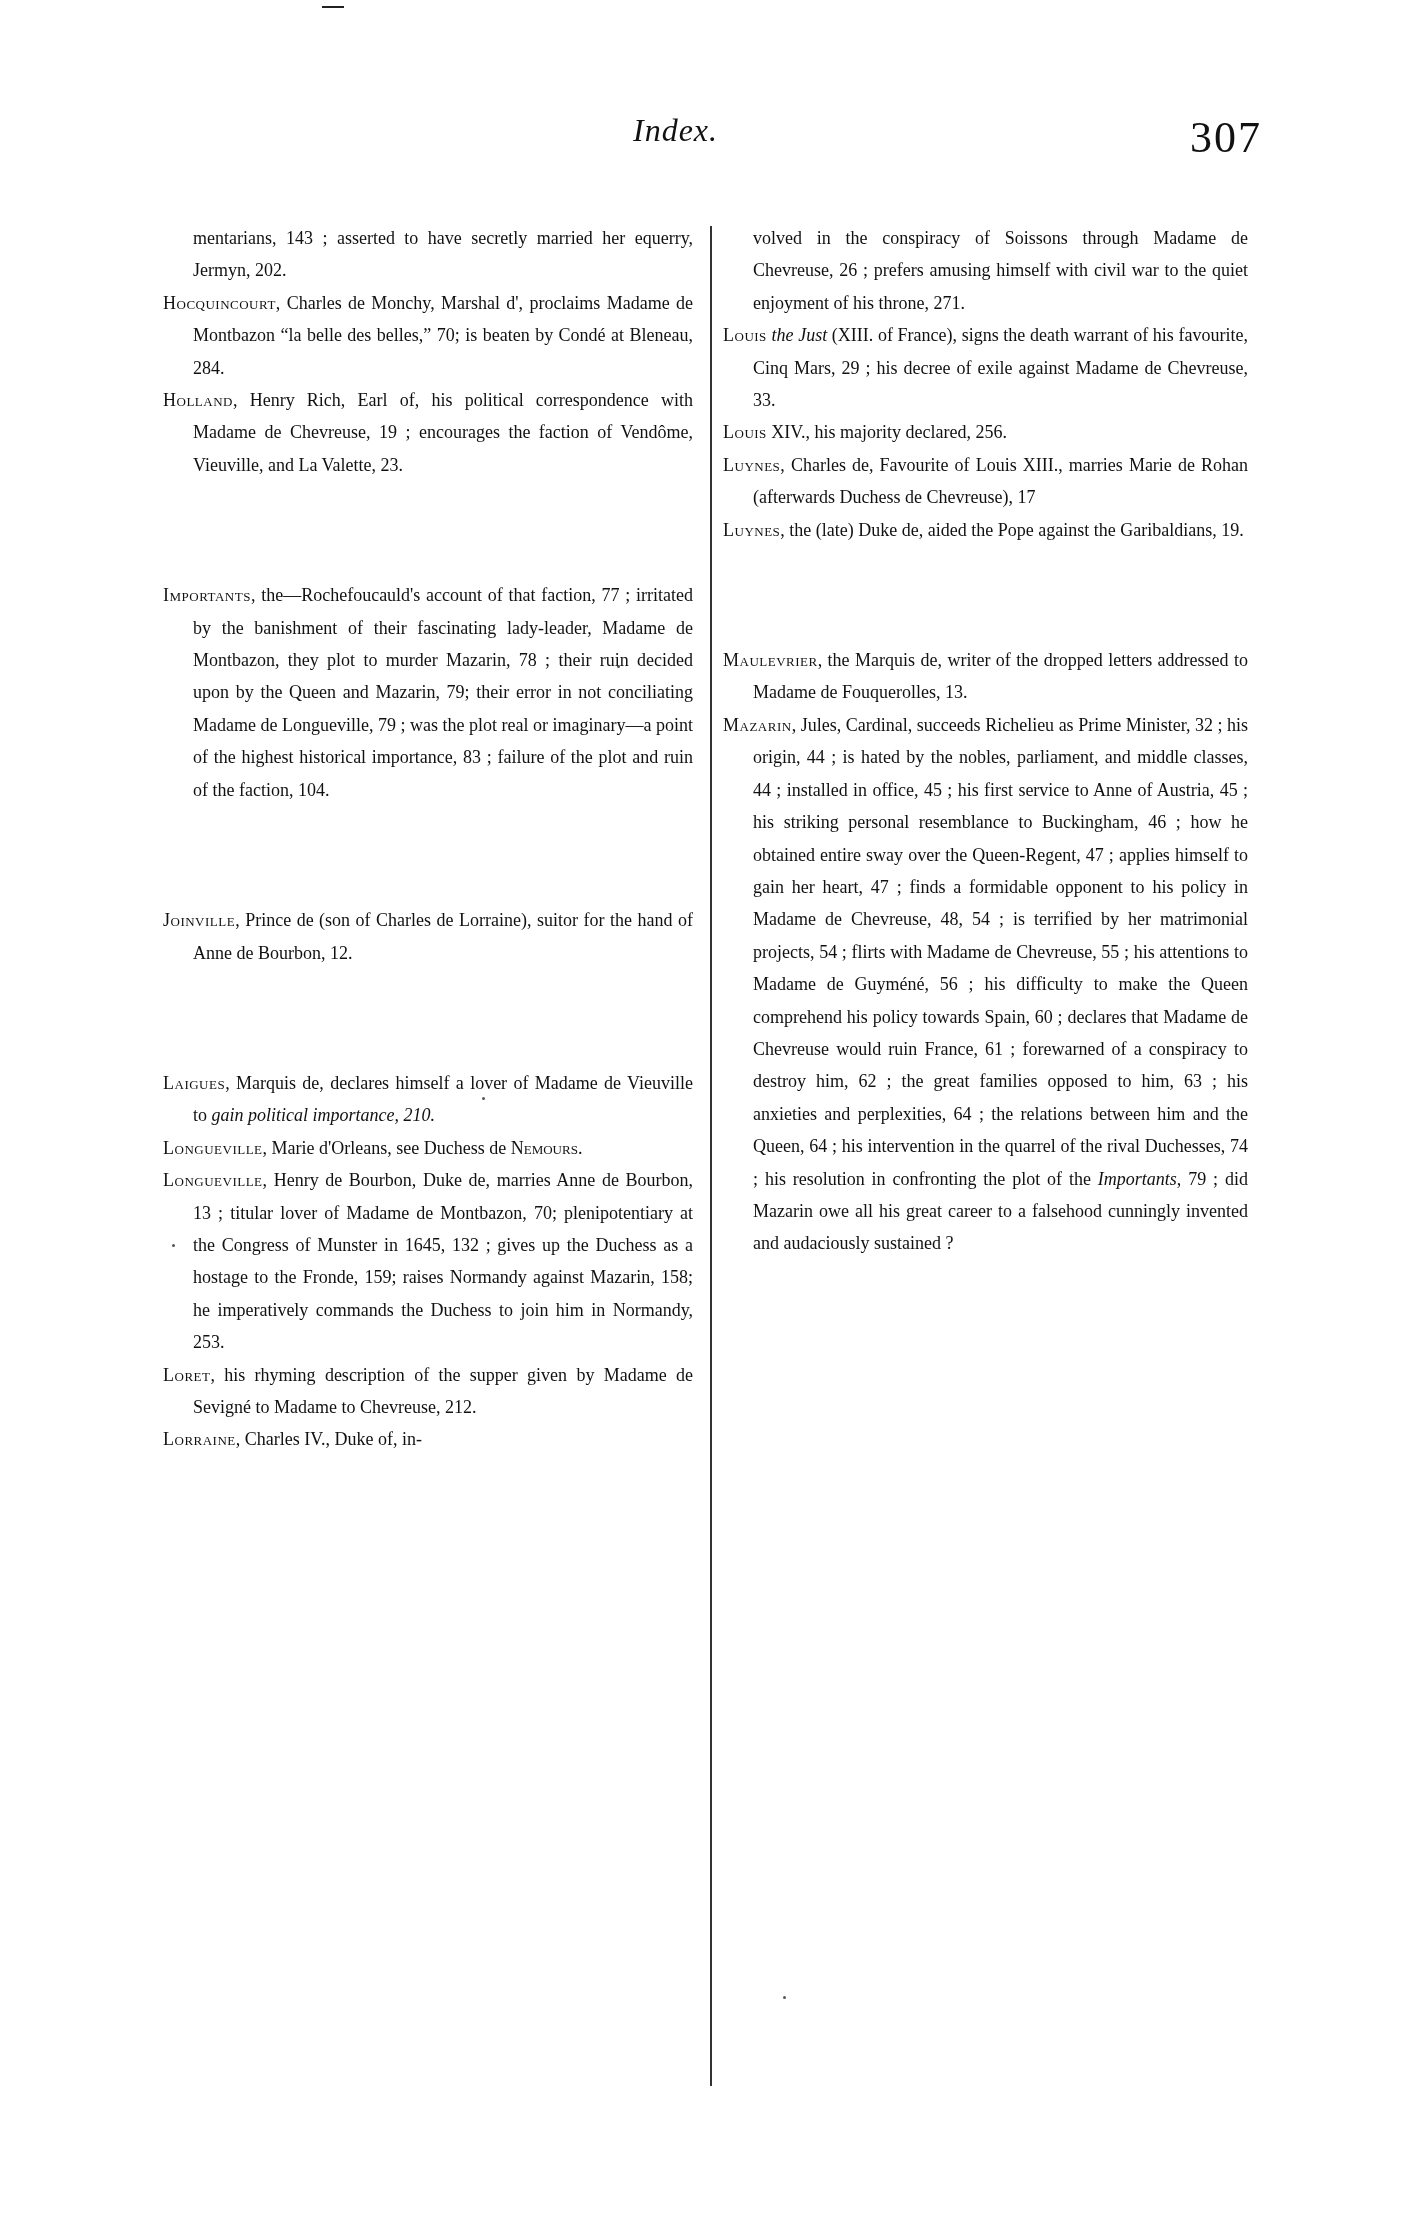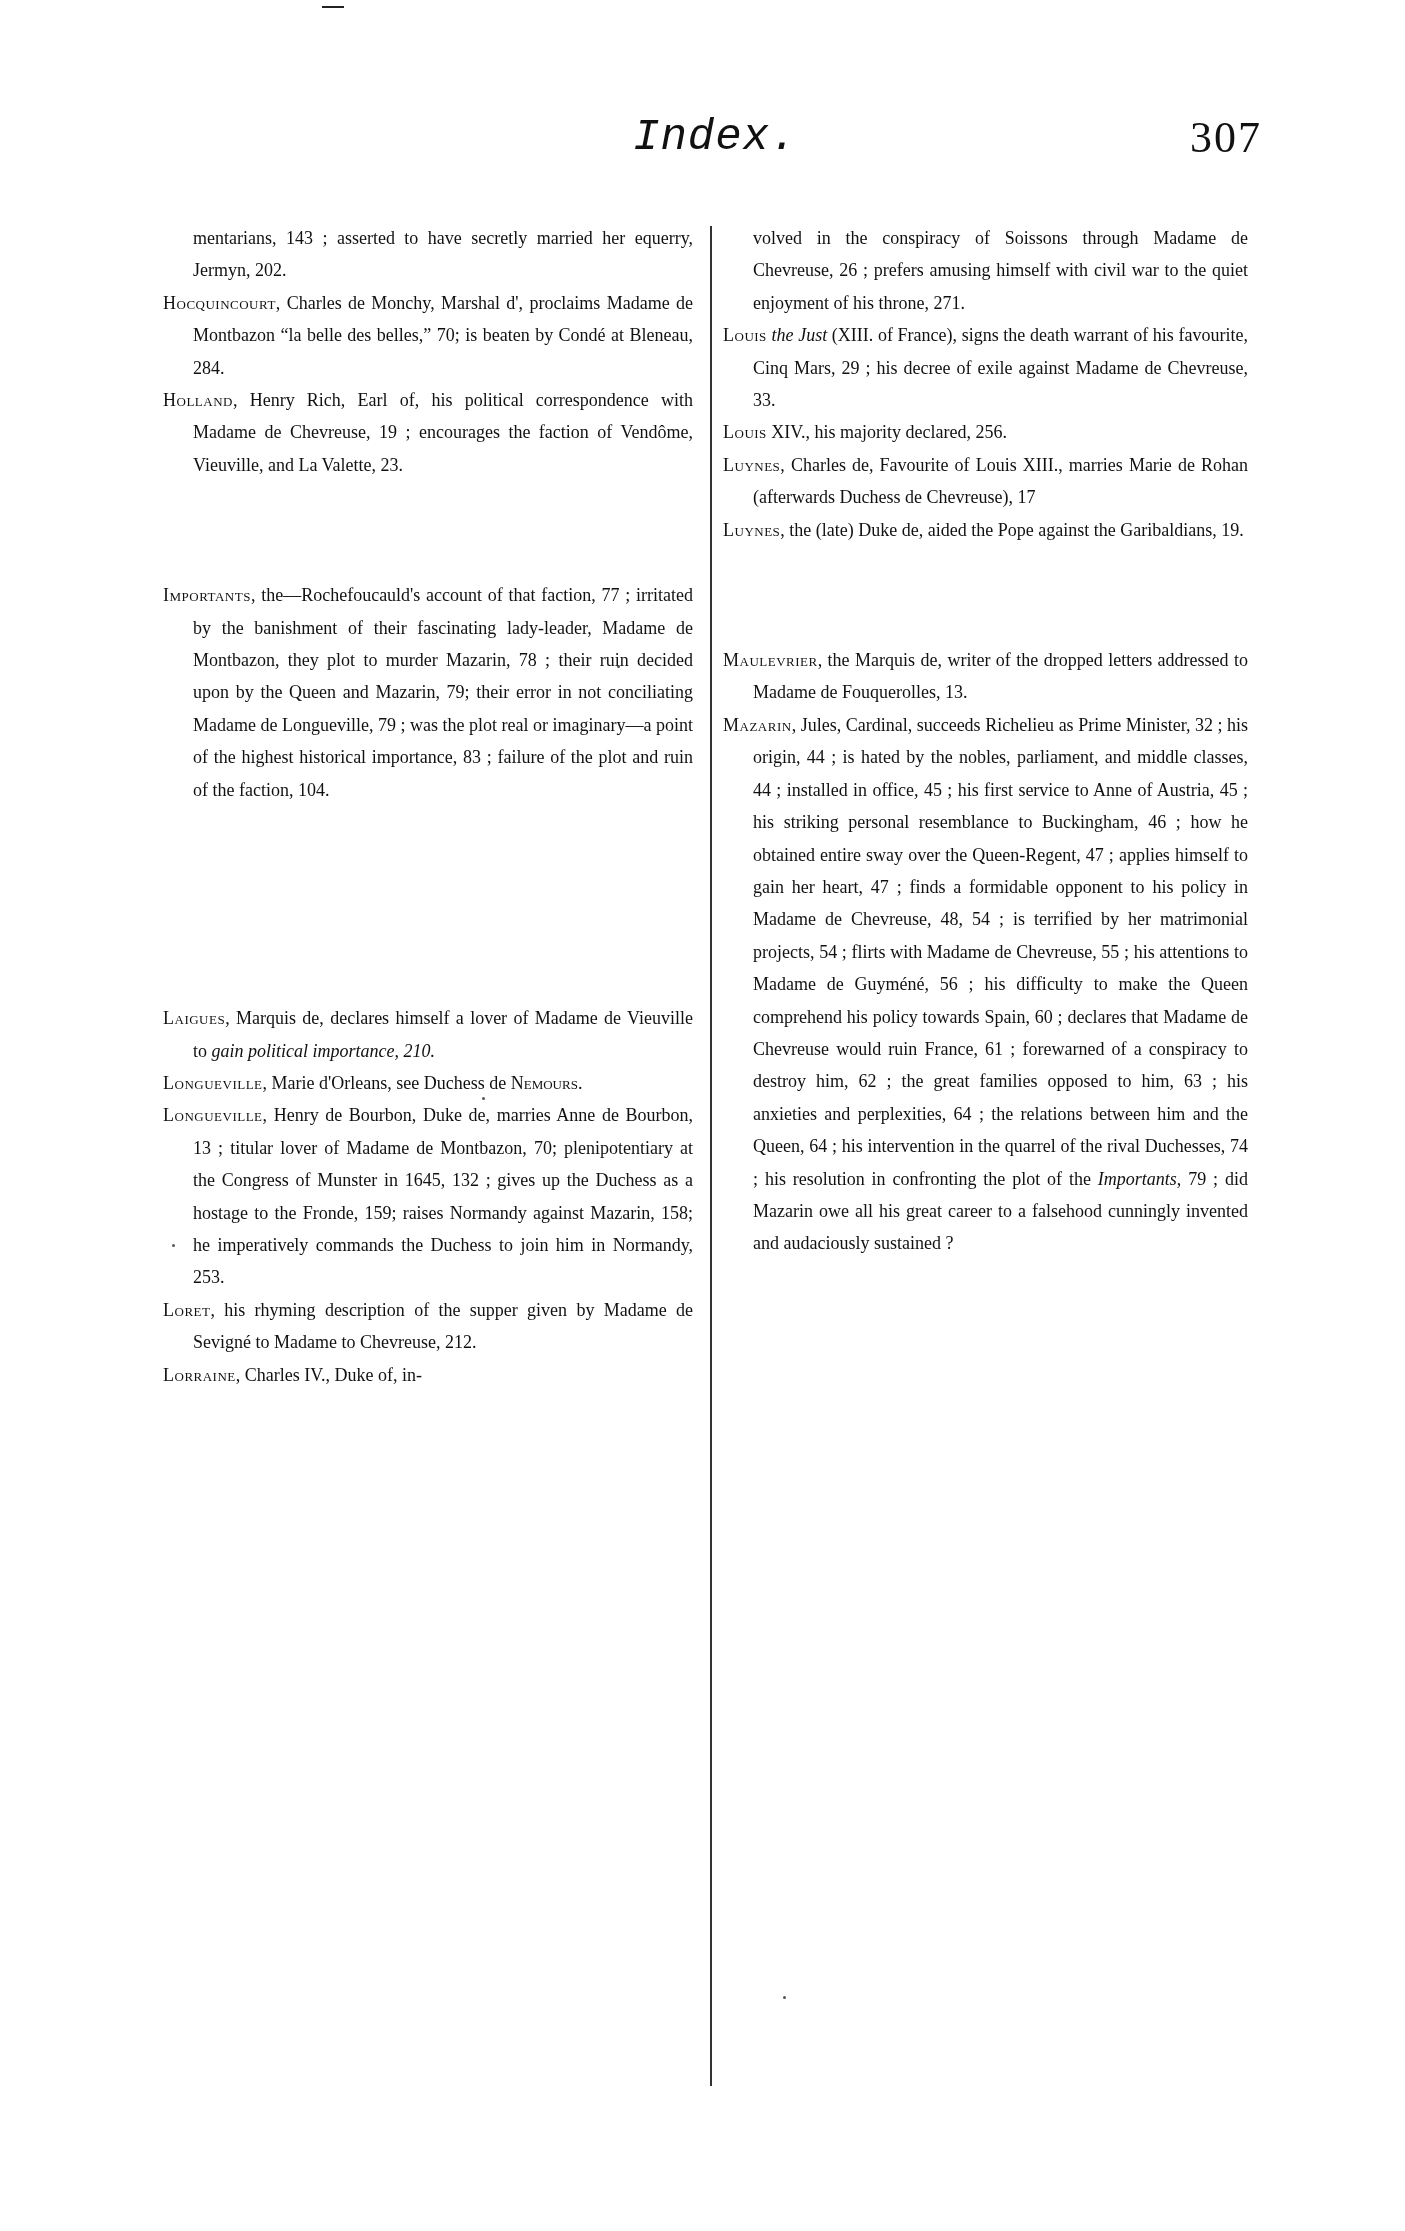--- a/index.html
+++ b/index.html
@@ -9,22 +9,22 @@
       color: #111111;
     }
     .top-mark {
       position: absolute; left: 322px; top: 6px; width: 22px; height: 2px; background: #222;
     }
     .running-head {
       position: absolute; left: 0; top: 108px; width: 1405px; height: 70px;
     }
     .running-title {
       position: absolute; left: 633px; top: 4px;
-      font-family: Liberation Mono, monospace; font-style: italic;
-      font-size: 44px; letter-spacing: 1px;
+      font-family: Liberation Serif, serif; font-style: italic;
+      font-size: 32px; letter-spacing: 1px;
     }
     .page-number {
       position: absolute; left: 1190px; top: 4px;
       font-family: "Liberation Serif", serif; font-size: 44px; letter-spacing: 2px;
     }
     .column {
       position: absolute; top: 222px; width: 530px;
       font-family: "Liberation Serif", serif; font-size: 18px; line-height: 32.4px;
       text-align: justify;
     }
@@ -55,20 +55,21 @@
 
 <div class="divider"></div>
 
 <div class="column col-left">
   <p class="entry cont"><span>mentarians, 143 ; asserted to have secretly married her equerry, Jermyn, 202.</span></p>
   <p class="entry"><span class="head">Hocquincourt</span><span>, Charles de Monchy, Marshal d', proclaims Madame de Montbazon “la belle des belles,” 70; is beaten by Condé at Bleneau, 284.</span></p>
   <p class="entry"><span class="head">Holland</span><span>, Henry Rich, Earl of, his political correspondence with Madame de Chevreuse, 19 ; encourages the faction of Vendôme, Vieuville, and La Valette, 23.</span></p>
   <div class="gap"></div>
   <p class="entry"><span class="head">Importants</span><span>, the—Rochefoucauld's account of that faction, 77 ; irritated by the banishment of their fascinating lady-leader, Madame de Montbazon, they plot to murder Mazarin, 78 ; their ruin decided upon by the Queen and Mazarin, 79; their error in not conciliating Madame de Longueville, 79 ; was the plot real or imaginary—a point of the highest historical importance, 83 ; failure of the plot and ruin of the faction, 104.</span></p>
   <div class="gap"></div>
+  <p class="entry"><span class="head">Joinville</span><span>, Prince de (son of Charles de Lorraine), suitor for the hand of Anne de Bourbon, 12.</span></p>
   <div class="gap"></div>
   <p class="entry"><span class="head">Laigues</span><span>, Marquis de, declares himself a lover of Madame de Vieuville to </span><span class="it">gain political importance, 210.</span></p>
   <p class="entry"><span class="head">Longueville</span><span>, Marie d'Orleans, see Duchess de </span><span class="sc">Nemours</span><span>.</span></p>
   <p class="entry"><span class="head">Longueville</span><span>, Henry de Bourbon, Duke de, marries Anne de Bourbon, 13 ; titular lover of Madame de Montbazon, 70; plenipotentiary at the Congress of Munster in 1645, 132 ; gives up the Duchess as a hostage to the Fronde, 159; raises Normandy against Mazarin, 158; he imperatively commands the Duchess to join him in Normandy, 253.</span></p>
   <p class="entry"><span class="head">Loret</span><span>, his rhyming description of the supper given by Madame de Sevigné to Madame to Chevreuse, 212.</span></p>
   <p class="entry"><span class="head">Lorraine</span><span>, Charles IV., Duke of, in-</span></p>
 </div>
 
 <div class="column col-right">
   <p class="entry cont"><span>volved in the conspiracy of Soissons through Madame de Chevreuse, 26 ; prefers amusing himself with civil war to the quiet enjoyment of his throne, 271.</span></p>

